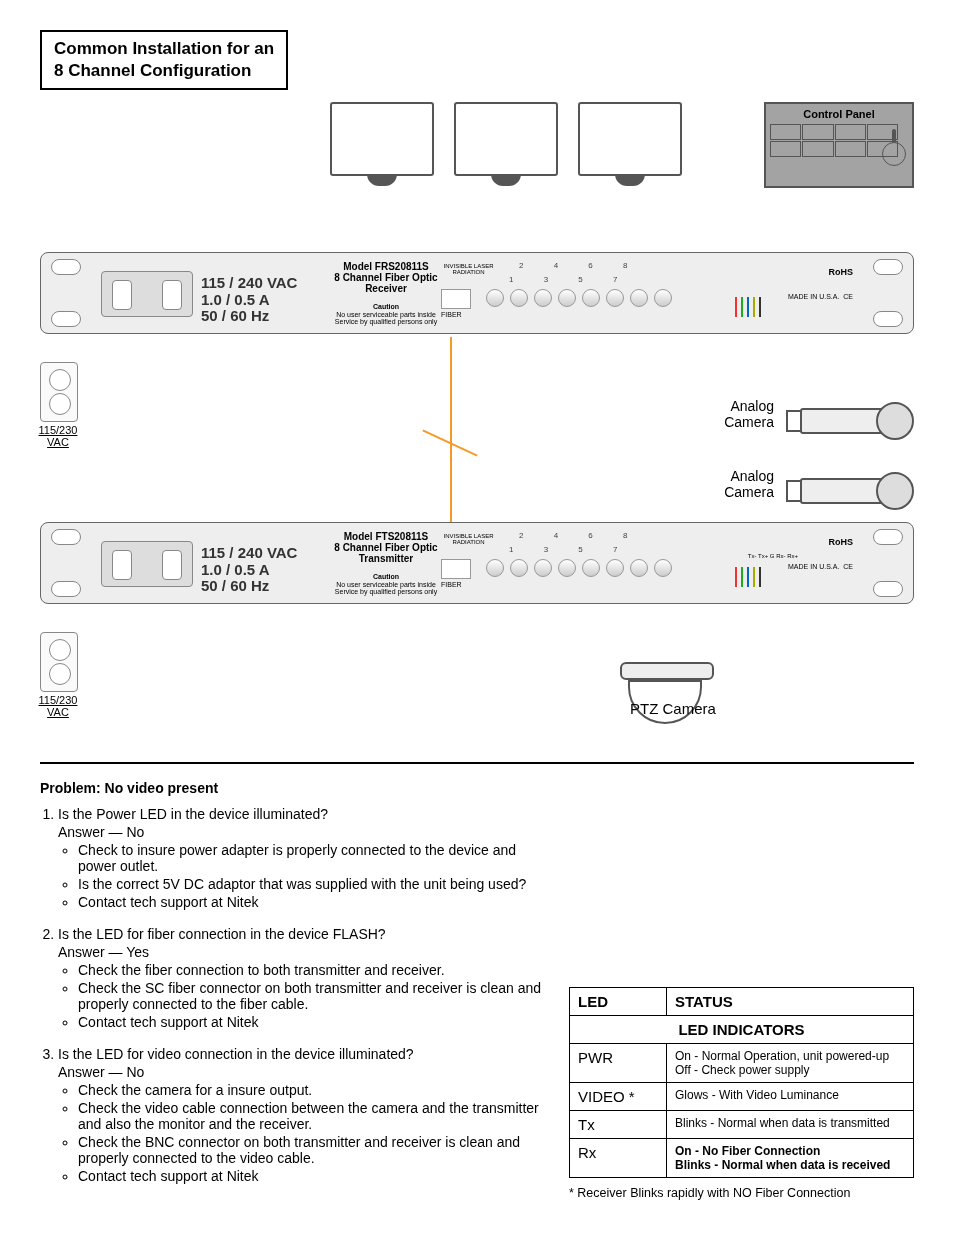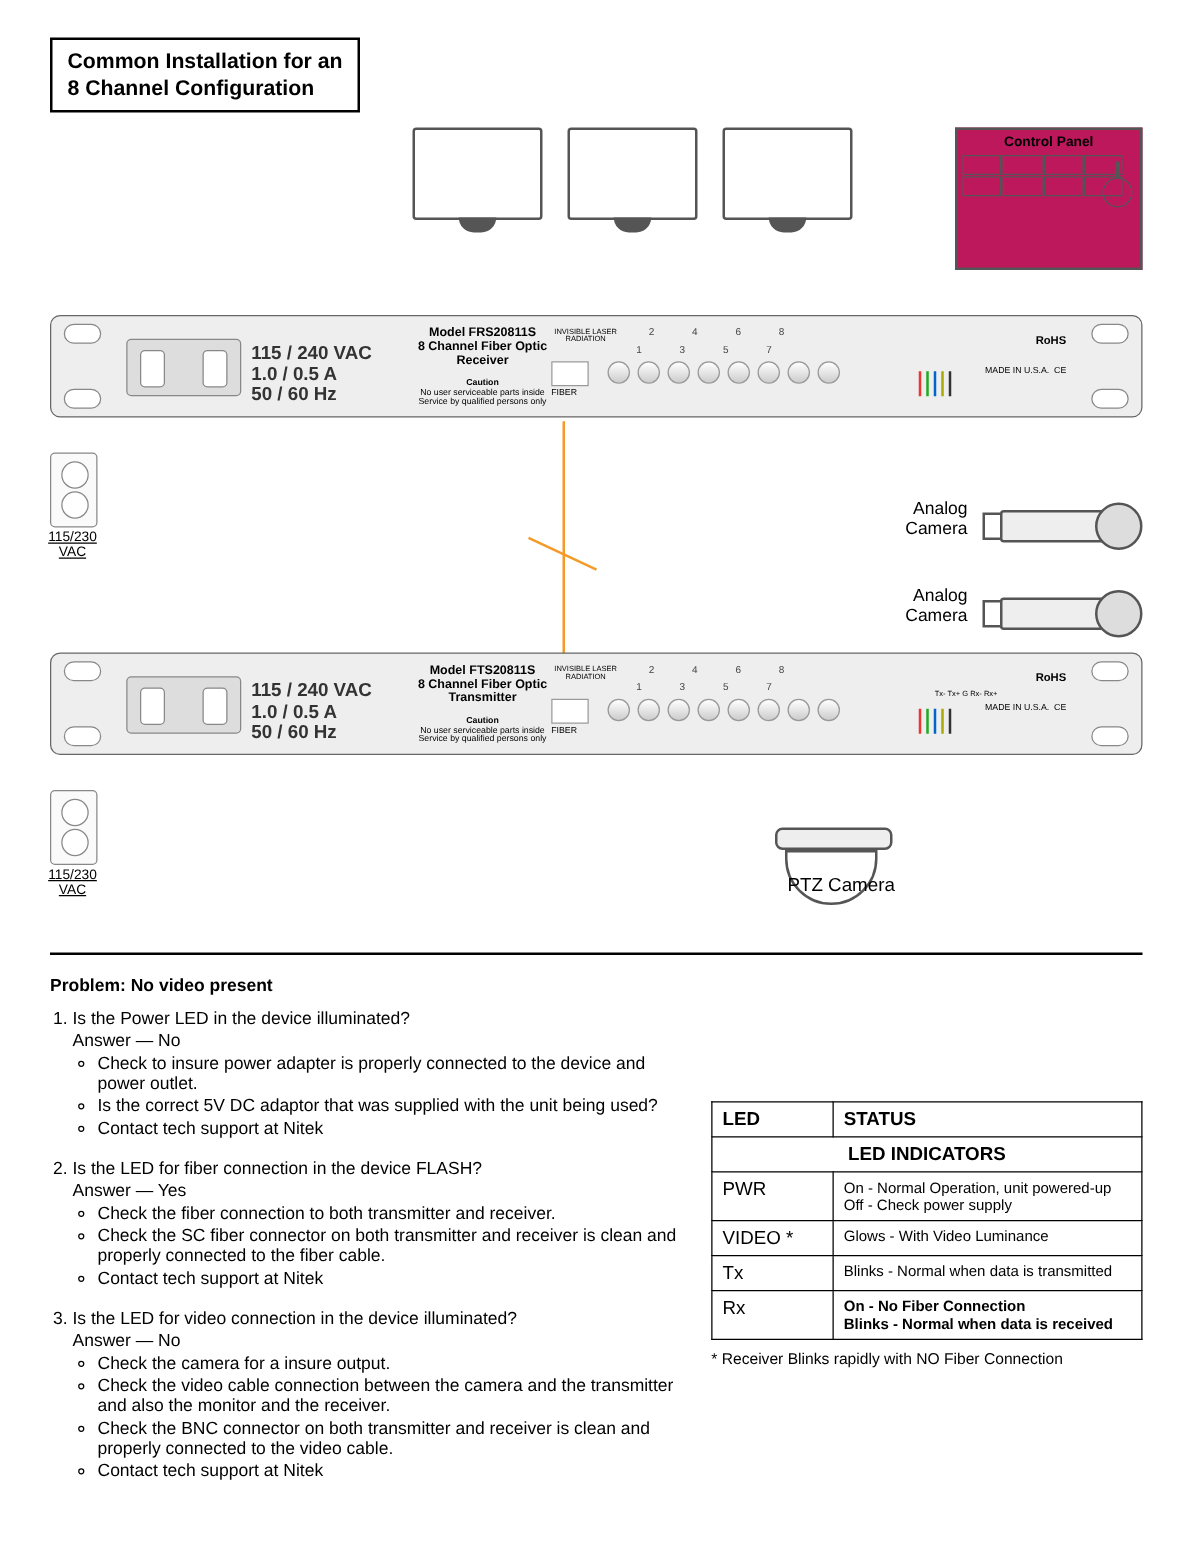--- a/index.html
+++ b/index.html
@@ -31,21 +31,21 @@
   
   .outlet{position:absolute;left:0;width:36px;height:58px;border:1px solid #888;border-radius:4px;background:#fafafa;}
   .outlet::before,.outlet::after{content:"";position:absolute;left:8px;width:20px;height:20px;border:1px solid #888;border-radius:50%;background:#fff;}
   .outlet::before{top:6px;} .outlet::after{bottom:6px;}
   .outlet-lab{position:absolute;font-size:11px;text-align:center;width:60px;text-decoration:underline;}
   
   .monitors{position:absolute;top:0;left:290px;display:flex;gap:20px;}
   .mon{width:100px;height:70px;border:2px solid #555;border-radius:3px;background:#fff;position:relative;}
   .mon::after{content:"";position:absolute;left:35px;top:70px;width:30px;height:12px;background:#555;border-radius:0 0 20px 20px;}
   
-  .cpanel{position:absolute;top:0;right:0;width:150px;height:114px;border:2px solid #555;background:#be185d;padding:4px;box-sizing:border-box;}
+  .cpanel{position:absolute;top:0;right:0;width:150px;height:86px;border:2px solid #555;background:#a3a3a3;padding:4px;box-sizing:border-box;}
   .cpanel .t{font-size:11px;font-weight:bold;text-align:center;}
   .cpanel .grid{display:grid;grid-template-columns:repeat(4,1fr);gap:1px;margin:4px 10px 0 0;}
   .cpanel .grid div{height:14px;border:1px solid #555;}
   .cpanel .joy{position:absolute;right:6px;top:38px;width:22px;height:22px;border:1px solid #555;border-radius:50%;}
   .cpanel .joy::after{content:"";position:absolute;left:9px;top:-14px;width:4px;height:14px;background:#555;border-radius:2px;}
   
   .cam{position:absolute;width:120px;height:34px;}
   .cam .lens{position:absolute;right:0;top:0;width:34px;height:34px;border:2px solid #555;border-radius:50%;background:#ddd;}
   .cam .body{position:absolute;right:30px;top:6px;width:80px;height:22px;border:2px solid #555;border-radius:3px;background:#eee;}
   .cam .mount{position:absolute;right:110px;top:8px;width:14px;height:18px;border:2px solid #555;background:#fff;}
@@ -53,21 +53,21 @@
   .ptz{position:absolute;width:90px;height:60px;}
   .ptz .dome{width:70px;height:40px;border:2px solid #555;border-radius:0 0 70px 70px;background:#fff;margin:0 auto;}
   .ptz .cap{width:90px;height:14px;border:2px solid #555;border-radius:6px;background:#eee;}
   .ptz-lab{position:absolute;font-size:15px;}
   
   .fiber{position:absolute;left:410px;top:235px;width:2px;height:220px;background:#f59a27;}
   .fiber2{position:absolute;left:380px;top:340px;width:60px;height:2px;background:#f59a27;transform:rotate(25deg);}
   
   hr.sep{border:none;border-top:2px solid #000;margin:20px 0 10px;}
   h2{font-size:21px;margin:8px 0 10px;}
-  .two-col{display:flex;gap:22px;align-items:center;}
+  .two-col{display:flex;gap:22px;align-items:flex-end;}
   .left{flex:1;}
   .right{width:345px;}
   .problem{font-weight:bold;margin:6px 0 10px;}
   ol.steps{padding-left:18px;margin:0;}
   ol.steps>li{margin-bottom:16px;}
   .ans{margin:2px 0 2px 0;}
   ul.chk{margin:2px 0 0 2px;padding-left:18px;}
   ul.chk li{margin:2px 0;}
   table.led{border-collapse:collapse;width:100%;font-size:13px;}
   table.led th,table.led td{border:1px solid #000;padding:5px 8px;text-align:left;vertical-align:top;}

